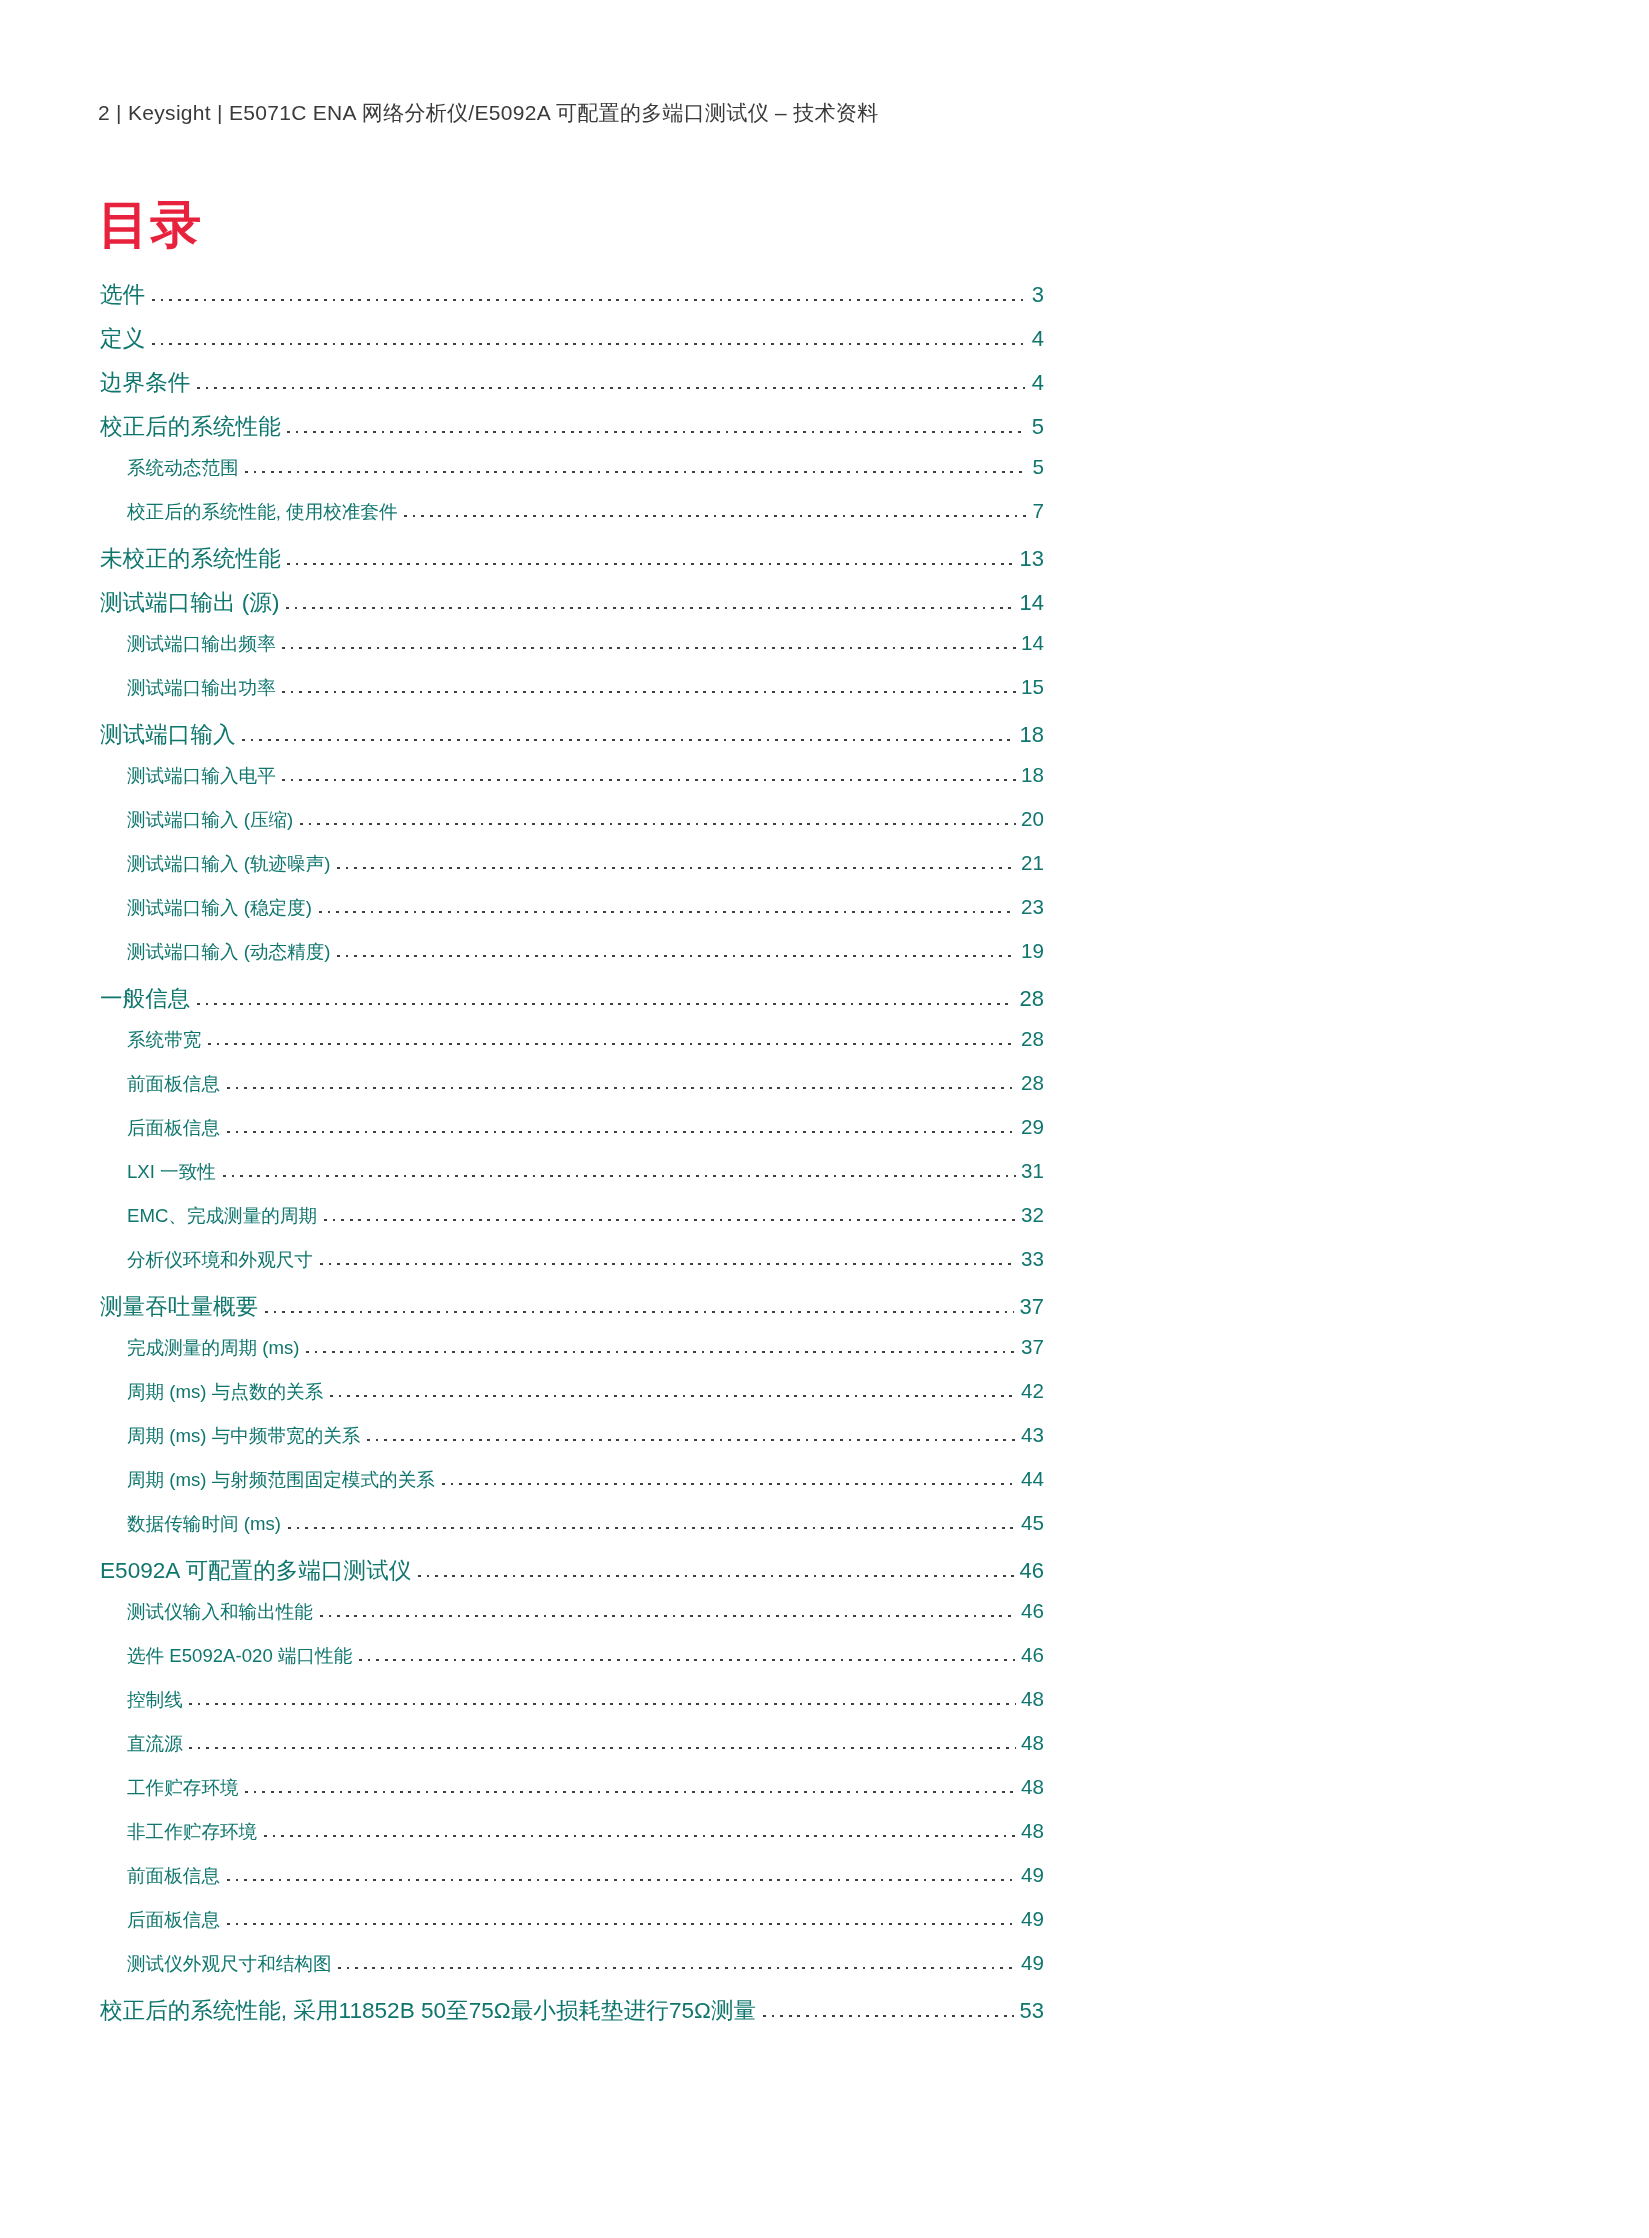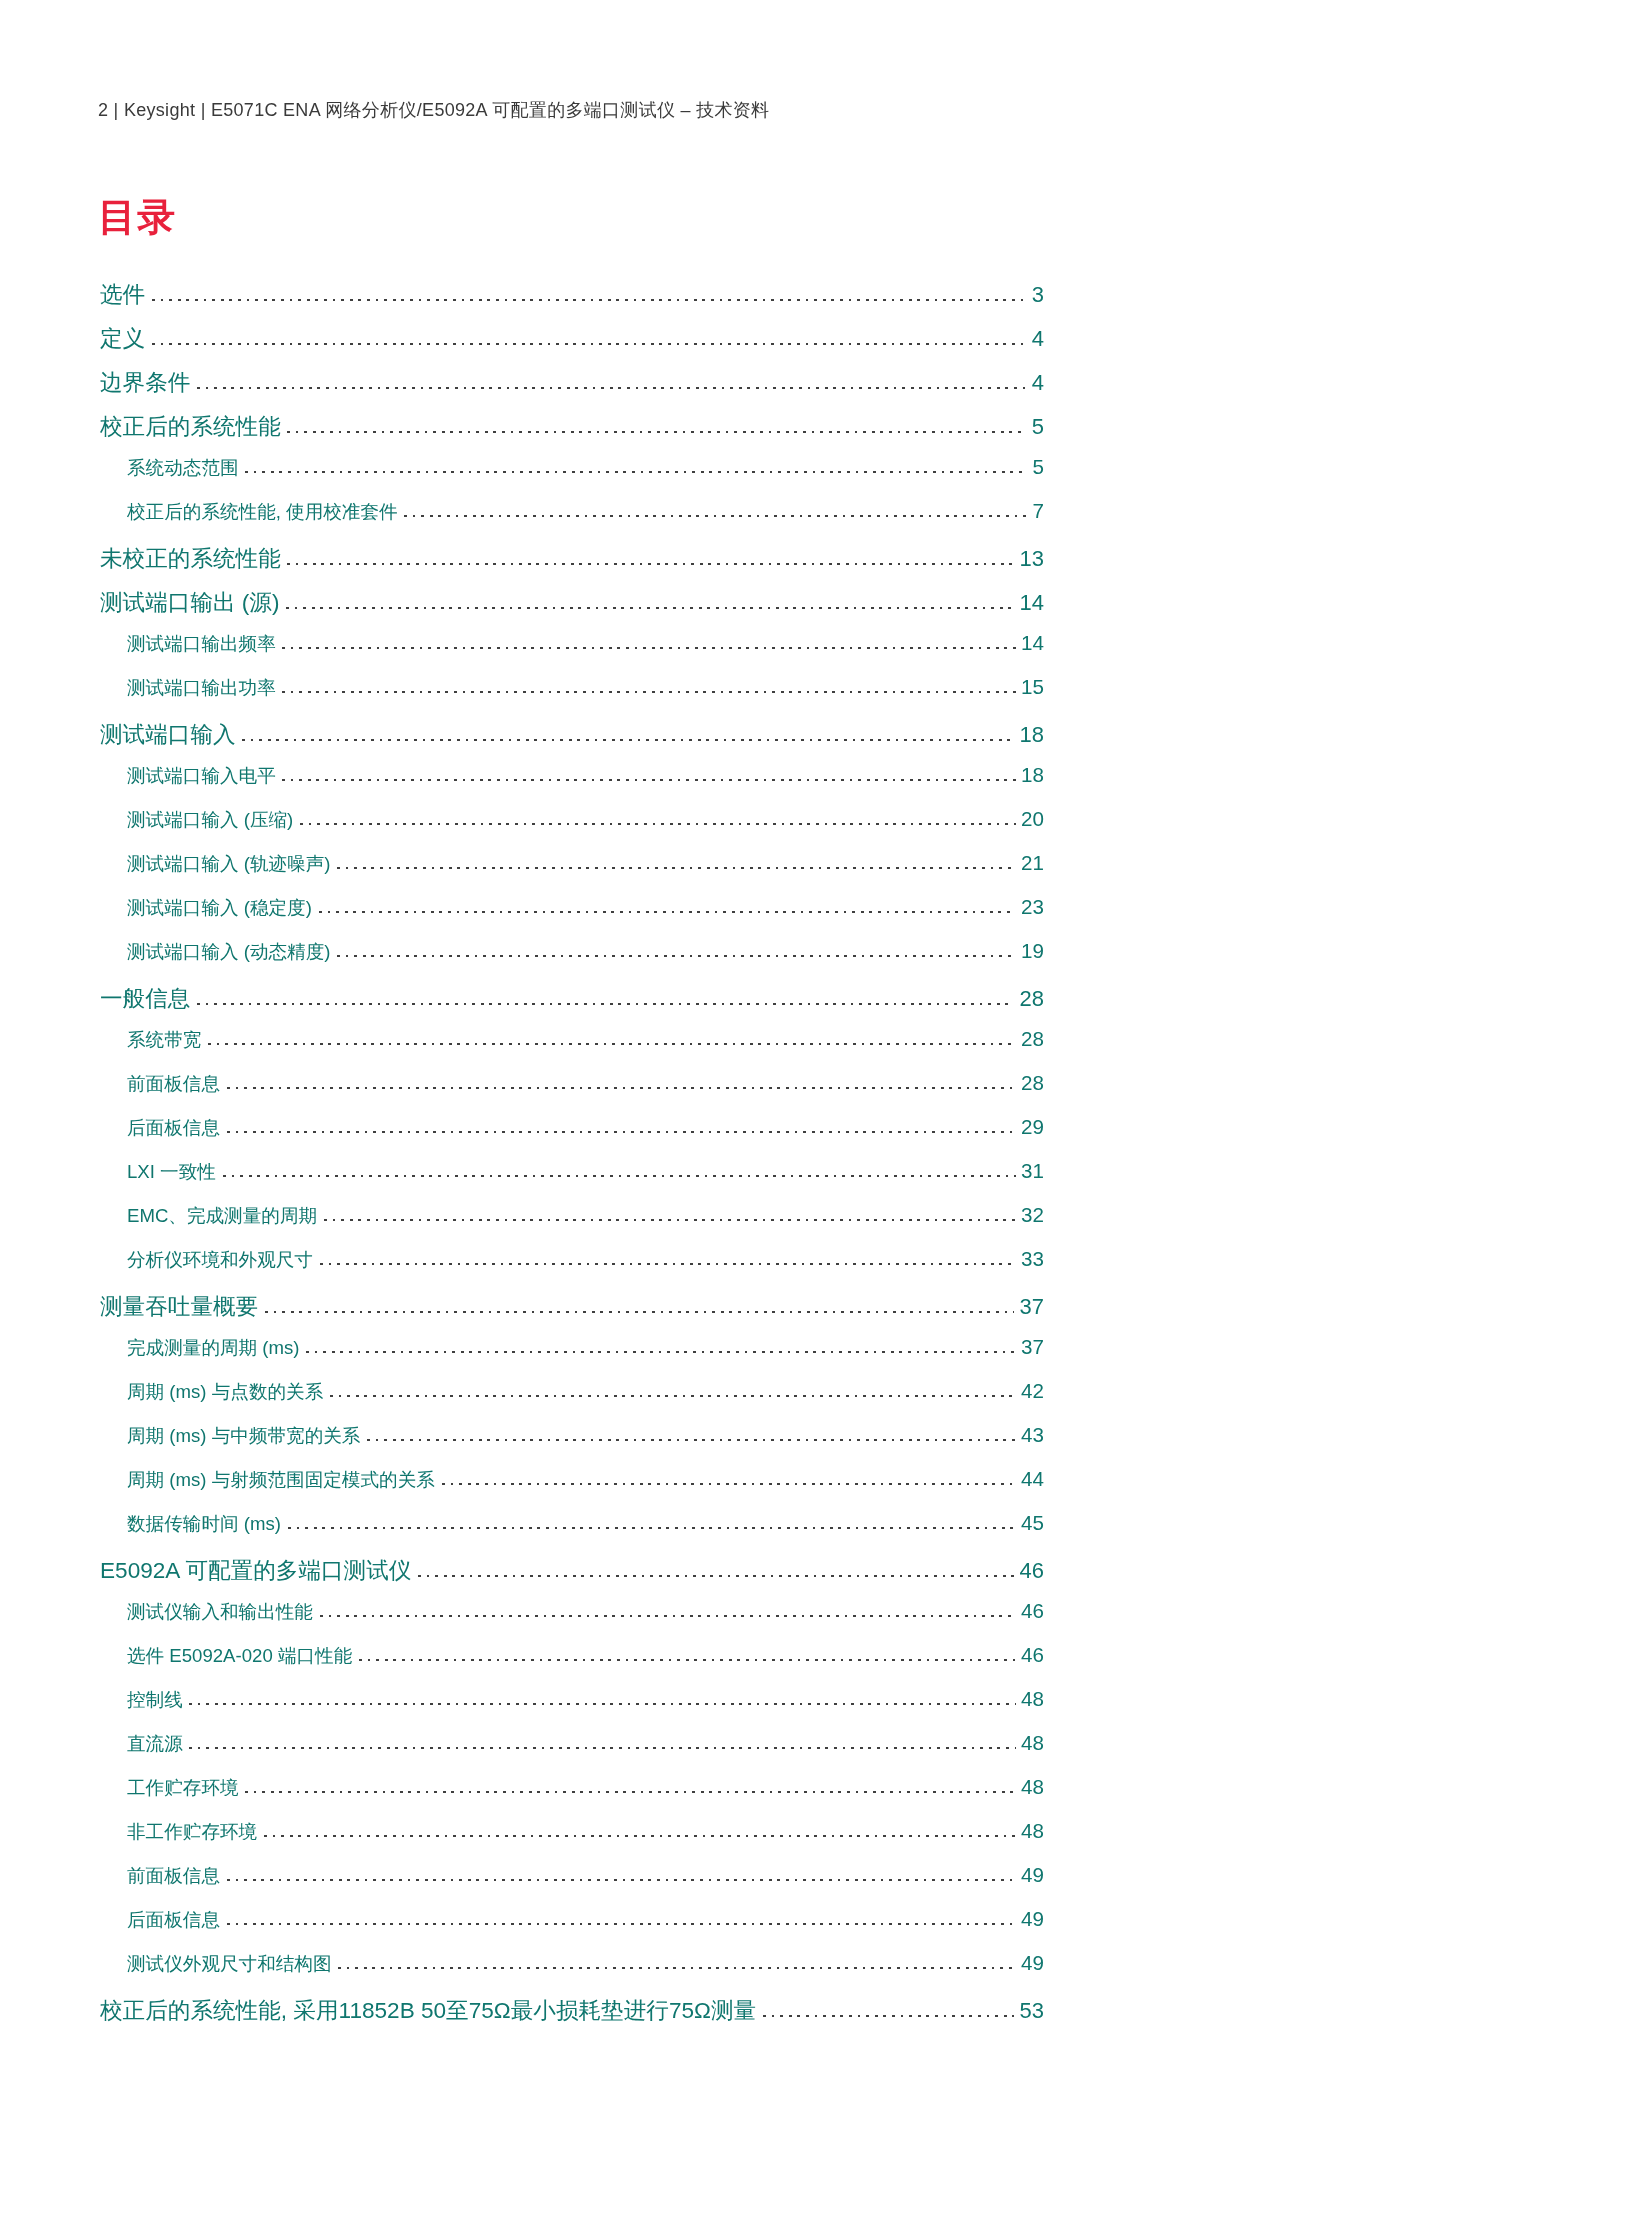--- a/index.html
+++ b/index.html
@@ -8,27 +8,27 @@
     font-family: "Liberation Sans", sans-serif;
     position: relative;
   }
   .page {
     position: absolute; left: 0; top: 0;
     width: 1649px; height: 2239px;
     background: #ffffff; overflow: hidden;
   }
   .header {
     position: absolute; left: 98px; top: 100px;
-    font-size: 18px; line-height: 1.2;
+    font-size: 21px; line-height: 1.2;
     color: #3a3a3a; letter-spacing: 0.3px;
     white-space: nowrap;
   }
   .title {
     position: absolute; left: 98px; top: 197px;
-    font-size: 38px; line-height: 1.1; font-weight: bold;
+    font-size: 51px; line-height: 1.1; font-weight: bold;
     letter-spacing: 1.3px;
     text-align: right;
   }
   .toc {
     position: absolute; left: 100px; top: 279px;
     width: 944px;
   }
   .row {
     display: flex; align-items: baseline;
     height: 44px;

